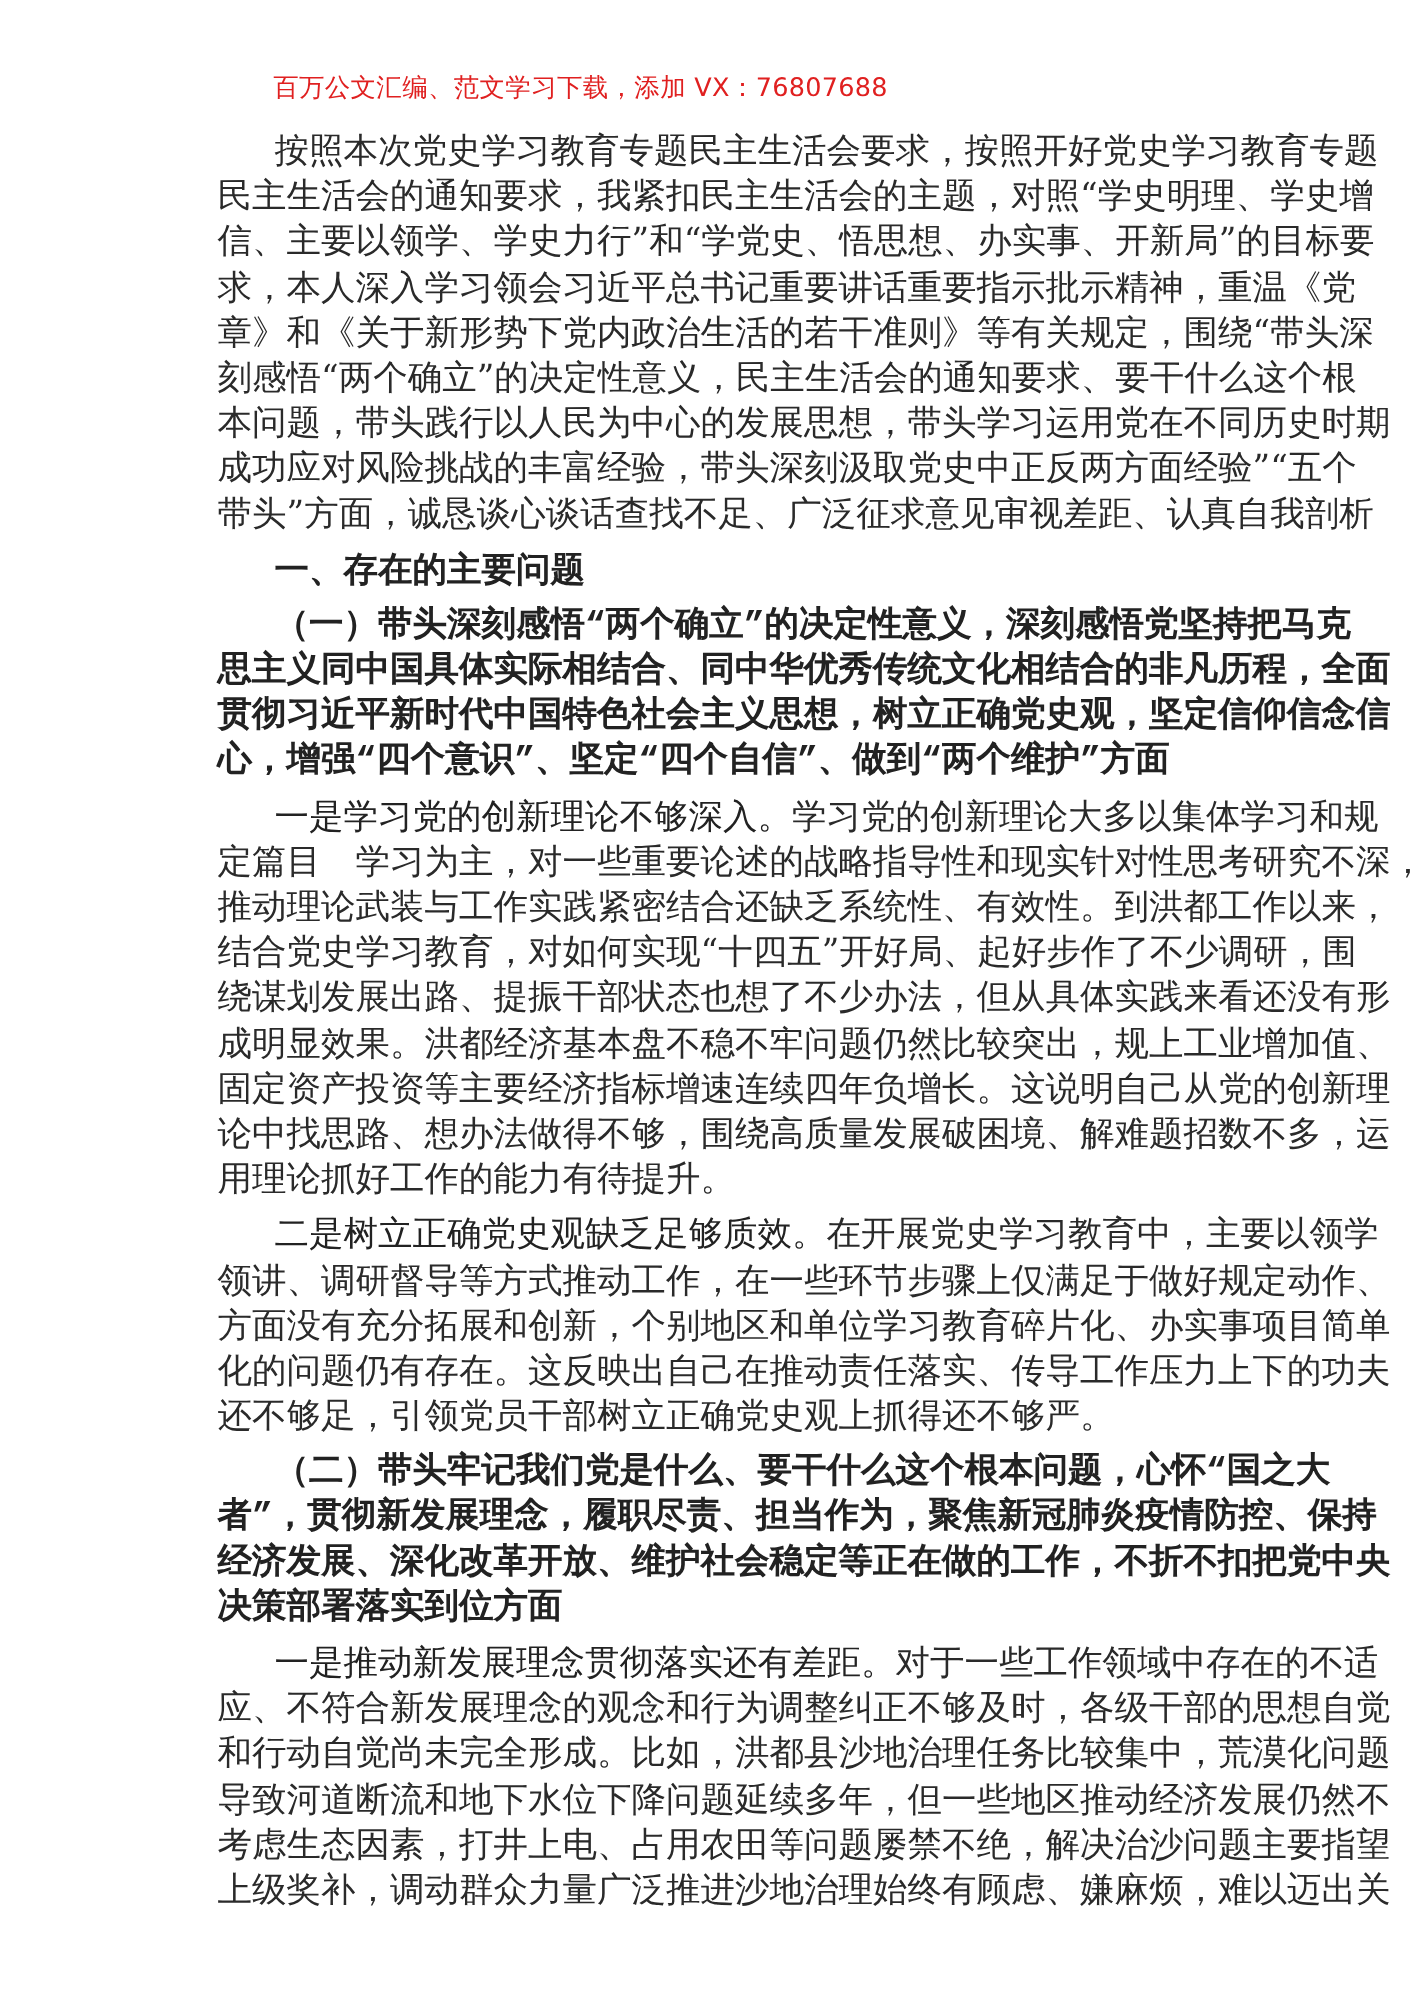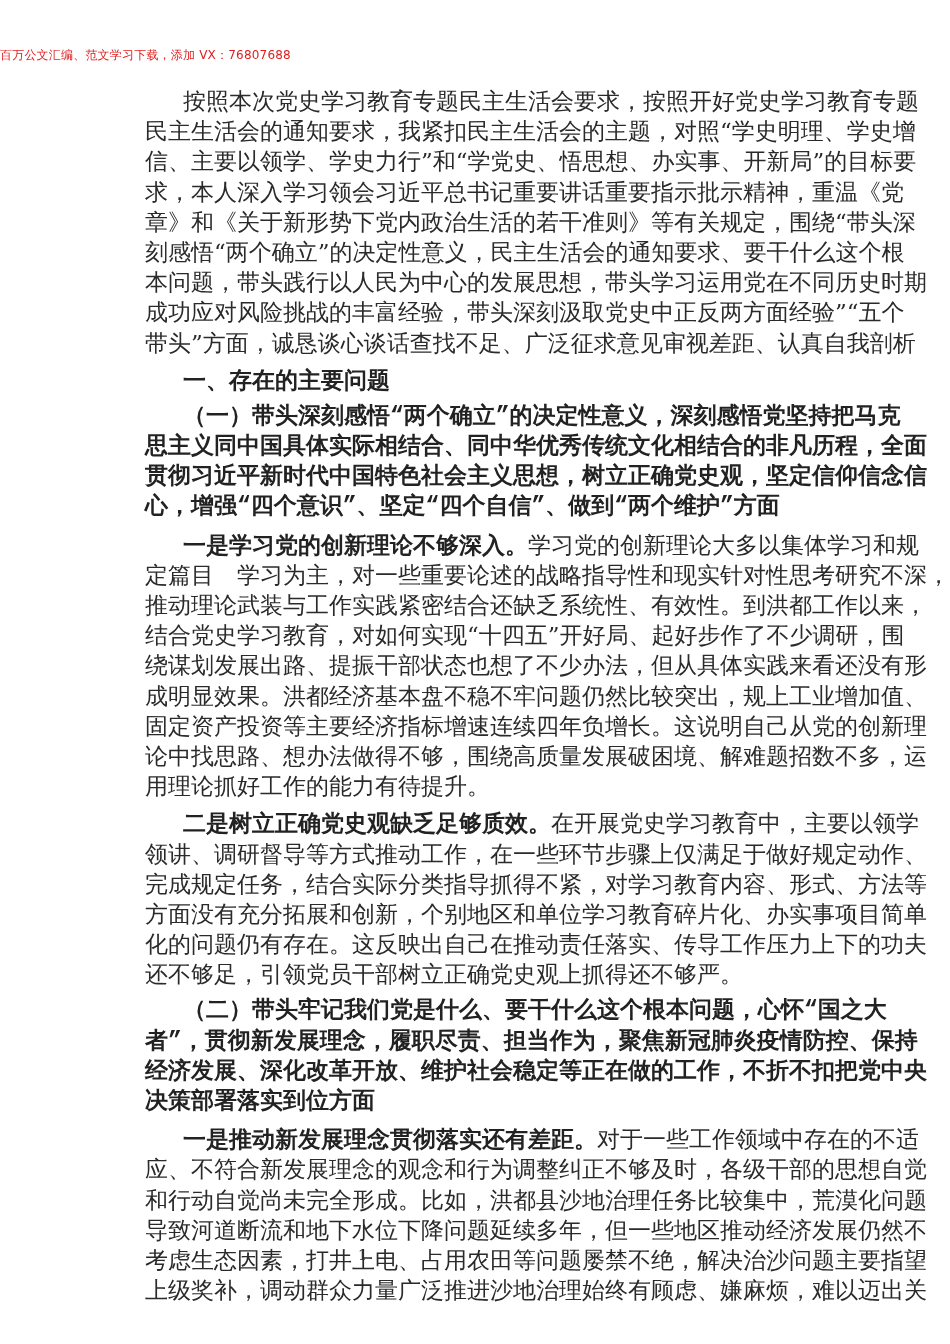--- a/index.html
+++ b/index.html
@@ -1,30 +1,30 @@
 <!DOCTYPE html>
 <html><head>
 <meta charset="utf-8">
 <style>
   html, body { margin: 0; padding: 0; background: #ffffff; }
   body { width: 950px; height: 1344px; position: relative; overflow: hidden; }
   .header {
-    position: absolute; left: 0; top: 47px; width: 774px; 
-    color: #e02020; font-family: "DejaVu Sans", sans-serif; font-size: 12px; letter-spacing: 0.2px;
+    position: absolute; left: 0; top: 47px; width: 774px; text-align: center;
+    color: #e02020; font-family: "DejaVu Sans", sans-serif; font-size: 17px; letter-spacing: 0.2px;
   }
   .page {
     position: absolute; left: 145px; top: 86px; width: 660px;
     font-family: "DejaVu Serif", serif; font-size: 23px; color: #2a2a2a;
   }
   .line { height: 30.2px; line-height: 30.2px; white-space: nowrap; overflow: visible; }
   .para { margin-bottom: 7px; }
   .para .line:first-child { padding-left: 38px; }
   .heading .line { font-family: Liberation Mono, monospace; font-weight: bold; color: #222; }
   .section-title .line { font-family: "DejaVu Sans", sans-serif; font-weight: bold; color: #222; }
-  .lead { font-family: "DejaVu Sans", sans-serif; font-weight: bold; color: #222; }
+  .lead { font-family: "DejaVu Sans", sans-serif; font-weight: normal; color: #222; }
   .page-number {
     position: absolute; left: 358px; top: 1247px; font-family: "DejaVu Serif", serif;
     font-size: 14px; color: #333;
   }
 </style>
 </head>
 <body>
 
 <div class="header">百万公文汇编、范文学习下载，添加 VX：76807688</div>
 
@@ -61,21 +61,20 @@
     <div class="line">绕谋划发展出路、提振干部状态也想了不少办法，但从具体实践来看还没有形</div>
     <div class="line">成明显效果。洪都经济基本盘不稳不牢问题仍然比较突出，规上工业增加值、</div>
     <div class="line">固定资产投资等主要经济指标增速连续四年负增长。这说明自己从党的创新理</div>
     <div class="line">论中找思路、想办法做得不够，围绕高质量发展破困境、解难题招数不多，运</div>
     <div class="line">用理论抓好工作的能力有待提升。</div>
   </div>
 
   <div class="para">
     <div class="line"><span class="lead">二是树立正确党史观缺乏足够质效。</span><span>在开展党史学习教育中，主要以领学</span></div>
     <div class="line">领讲、调研督导等方式推动工作，在一些环节步骤上仅满足于做好规定动作、</div>
-    <div class="line">完成规定任务，结合实际分类指导抓得不紧，对学习教育内容、形式、方法等</div>
     <div class="line">方面没有充分拓展和创新，个别地区和单位学习教育碎片化、办实事项目简单</div>
     <div class="line">化的问题仍有存在。这反映出自己在推动责任落实、传导工作压力上下的功夫</div>
     <div class="line">还不够足，引领党员干部树立正确党史观上抓得还不够严。</div>
   </div>
 
   <div class="para heading">
     <div class="line">（二）带头牢记我们党是什么、要干什么这个根本问题，心怀“国之大</div>
     <div class="line">者”，贯彻新发展理念，履职尽责、担当作为，聚焦新冠肺炎疫情防控、保持</div>
     <div class="line">经济发展、深化改革开放、维护社会稳定等正在做的工作，不折不扣把党中央</div>
     <div class="line">决策部署落实到位方面</div>

